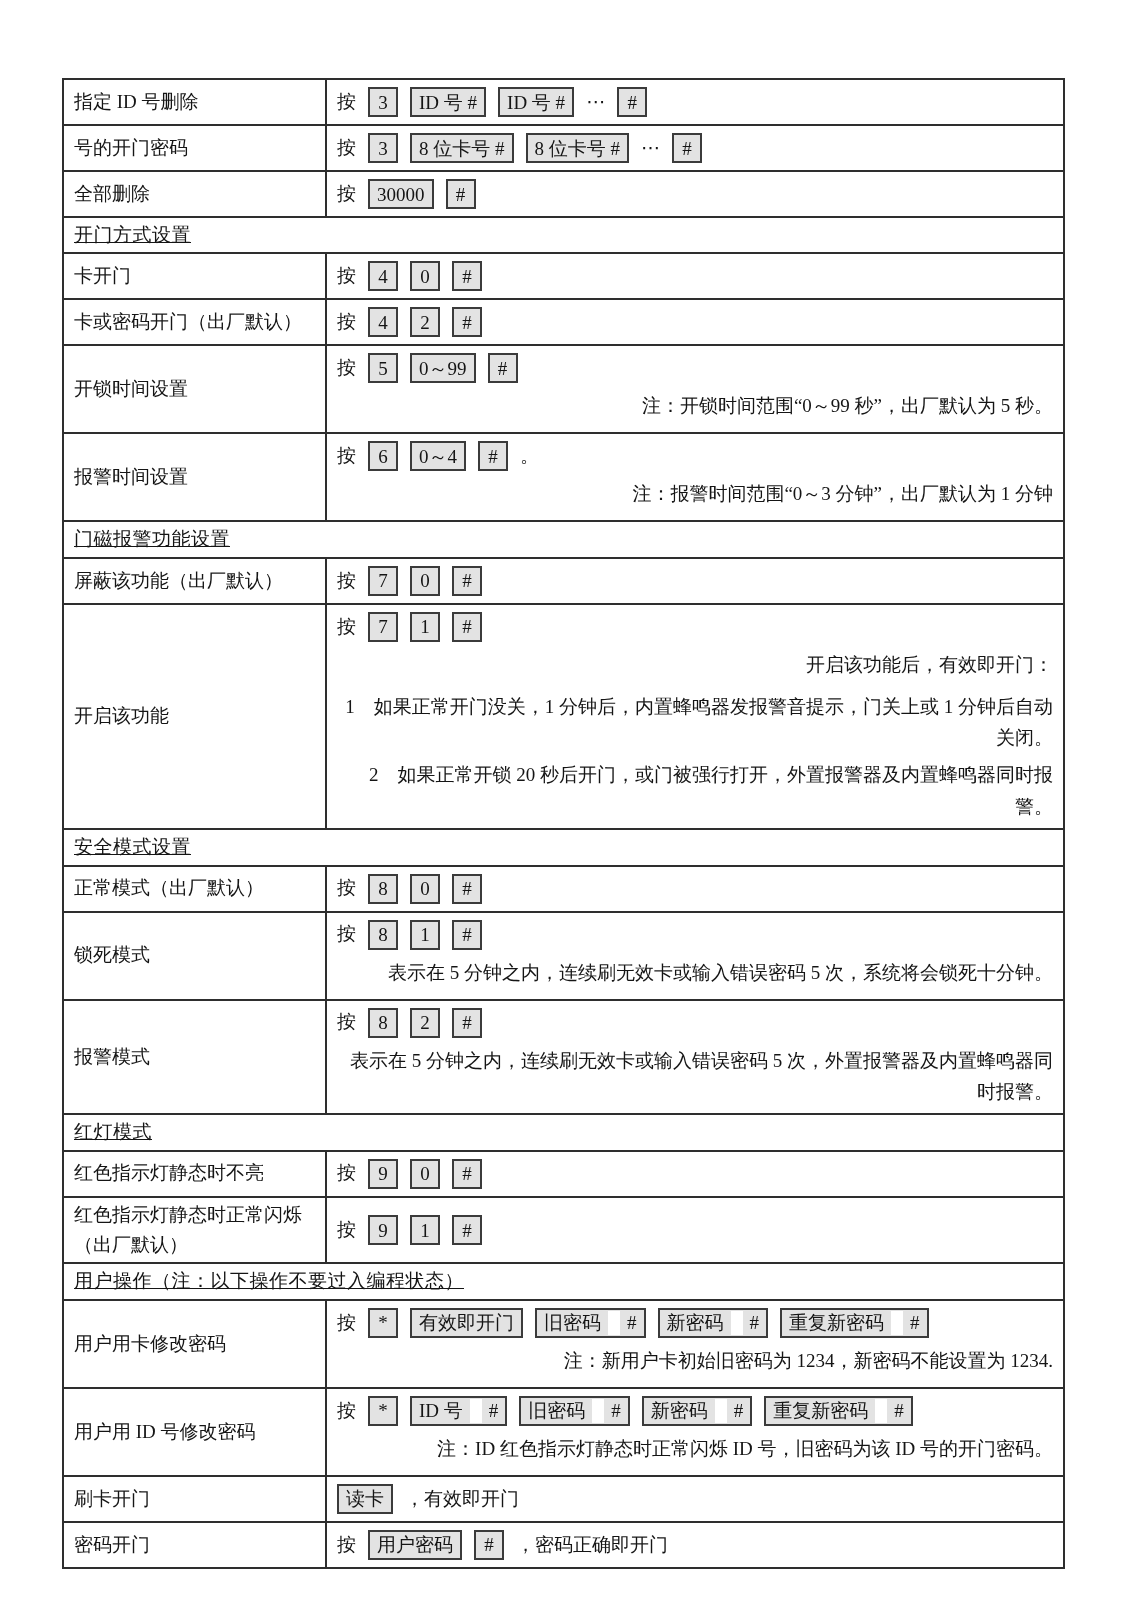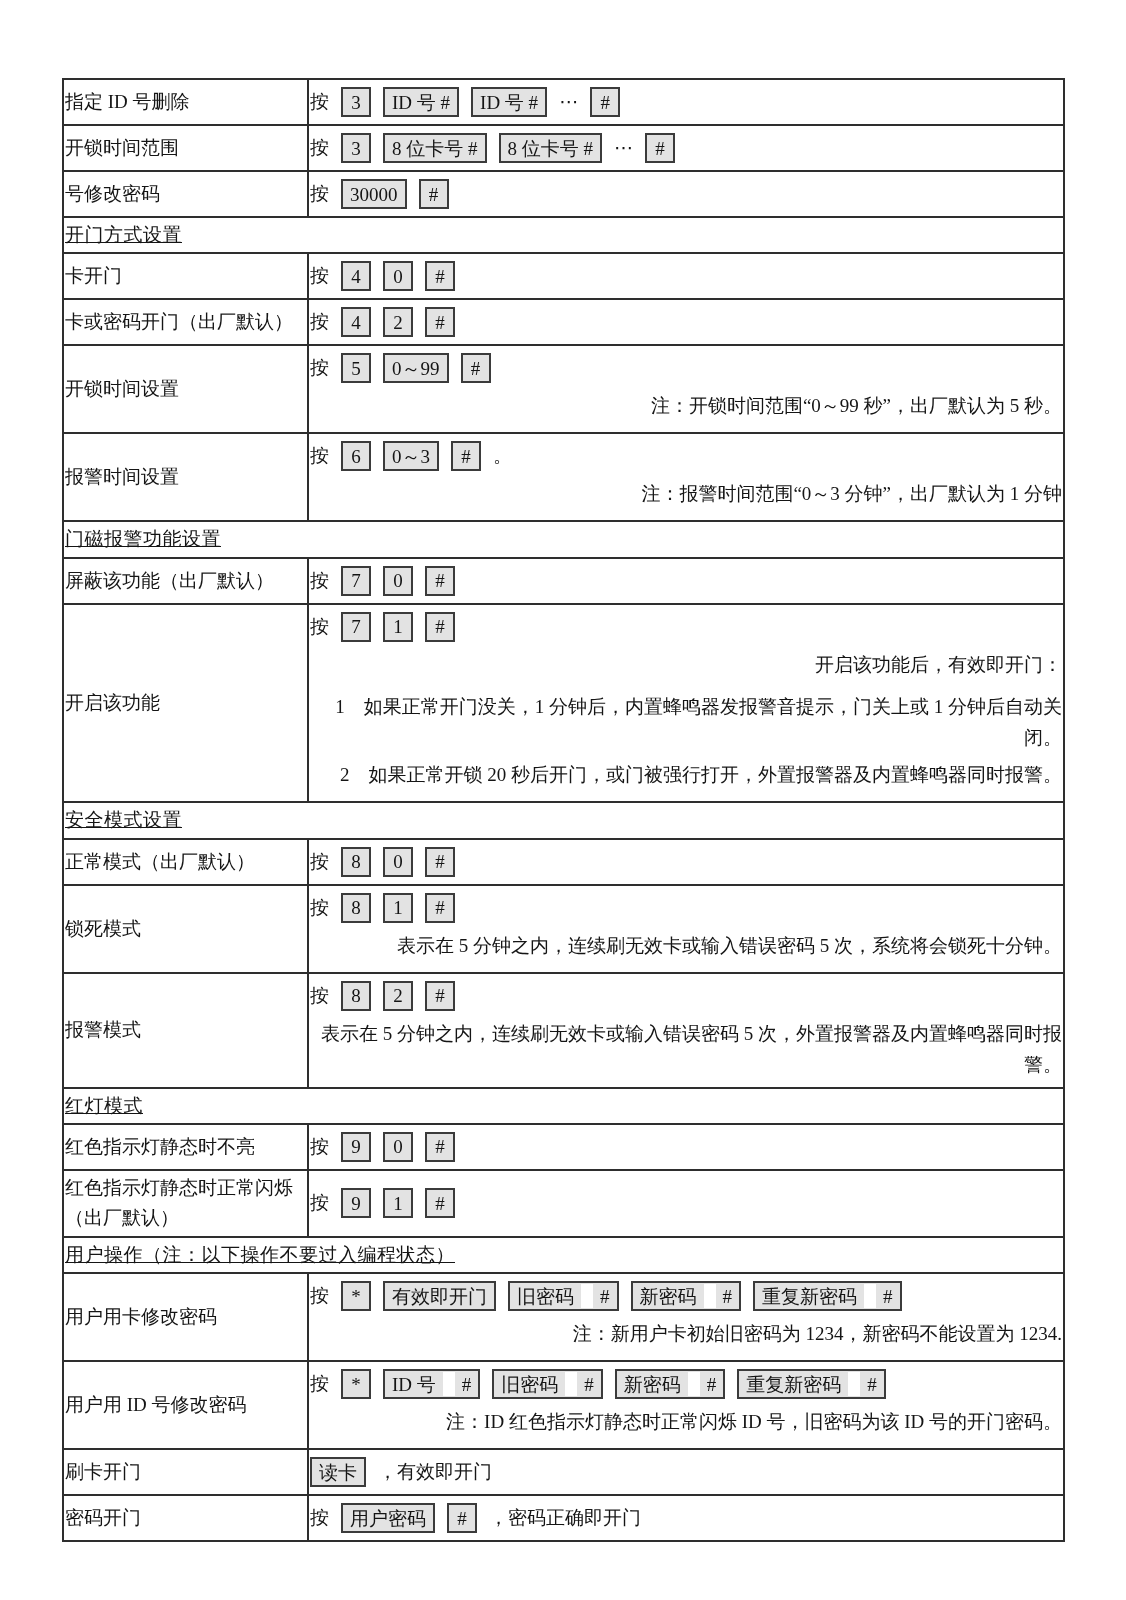--- a/index.html
+++ b/index.html
@@ -5,21 +5,21 @@
   html,body{margin:0;padding:0;}
   body{
     width:1126px;height:1600px;position:relative;background:#ffffff;
     font-family:"Liberation Serif","DejaVu Serif",serif;
     color:#151515;-webkit-font-smoothing:antialiased;
   }
   .sheet{position:absolute;left:62px;top:78px;width:1003px;}
   table.manual{border-collapse:collapse;width:100%;table-layout:fixed;}
   table.manual td{
     border:2px solid #2e2e2e;vertical-align:middle;
-    padding:2px 1px;font-size:19px;line-height:1.6;
+    padding:2px 10px;font-size:19px;line-height:1.6;
   }
   td.c1{width:241px;}
   td.c2{}
   td.sec{font-size:22px;padding:5px 10px;letter-spacing:.5px;text-decoration:underline;}
   .line{
     display:flex;align-items:center;flex-wrap:wrap;
     column-gap:12px;row-gap:2px;min-height:36px;margin:2px 0;
   }
   .line .txt{white-space:pre-wrap;}
   .line.noteline{display:block;line-height:1.65;padding:2px 0;text-align:right;}
@@ -47,34 +47,34 @@
               <span class="txt">按</span>
               <span class="key">3</span>
               <span class="key">ID 号 #</span>
               <span class="key">ID 号 #</span>
               <span class="txt">⋯</span>
               <span class="key">#</span>
             </div>
           </td>
         </tr>
         <tr>
-          <td class="c1">开锁时间范围</td>
+          <td class="c1">号的开门密码</td>
           <td class="c2">
             <div class="line">
               <span class="txt">按</span>
               <span class="key">3</span>
               <span class="key">8 位卡号 #</span>
               <span class="key">8 位卡号 #</span>
               <span class="txt">⋯</span>
               <span class="key">#</span>
             </div>
           </td>
         </tr>
         <tr>
-          <td class="c1">号修改密码</td>
+          <td class="c1">全部删除</td>
           <td class="c2">
             <div class="line">
               <span class="txt">按</span>
               <span class="key">30000</span>
               <span class="key">#</span>
             </div>
           </td>
         </tr>
         <tr>
           <td class="sec" colspan="2">开门方式设置</td>
@@ -112,21 +112,21 @@
             </div>
             <div class="line noteline"><span class="txt">注：开锁时间范围“0～99 秒”，出厂默认为 5 秒。</span></div>
           </td>
         </tr>
         <tr>
           <td class="c1">报警时间设置</td>
           <td class="c2">
             <div class="line">
               <span class="txt">按</span>
               <span class="key">6</span>
-              <span class="key">0～3</span>
+              <span class="key">0～4</span>
               <span class="key">#</span>
               <span class="txt">。</span>
             </div>
             <div class="line noteline"><span class="txt">注：报警时间范围“0～3 分钟”，出厂默认为 1 分钟</span></div>
           </td>
         </tr>
         <tr>
           <td class="sec" colspan="2">门磁报警功能设置</td>
         </tr>
         <tr>

